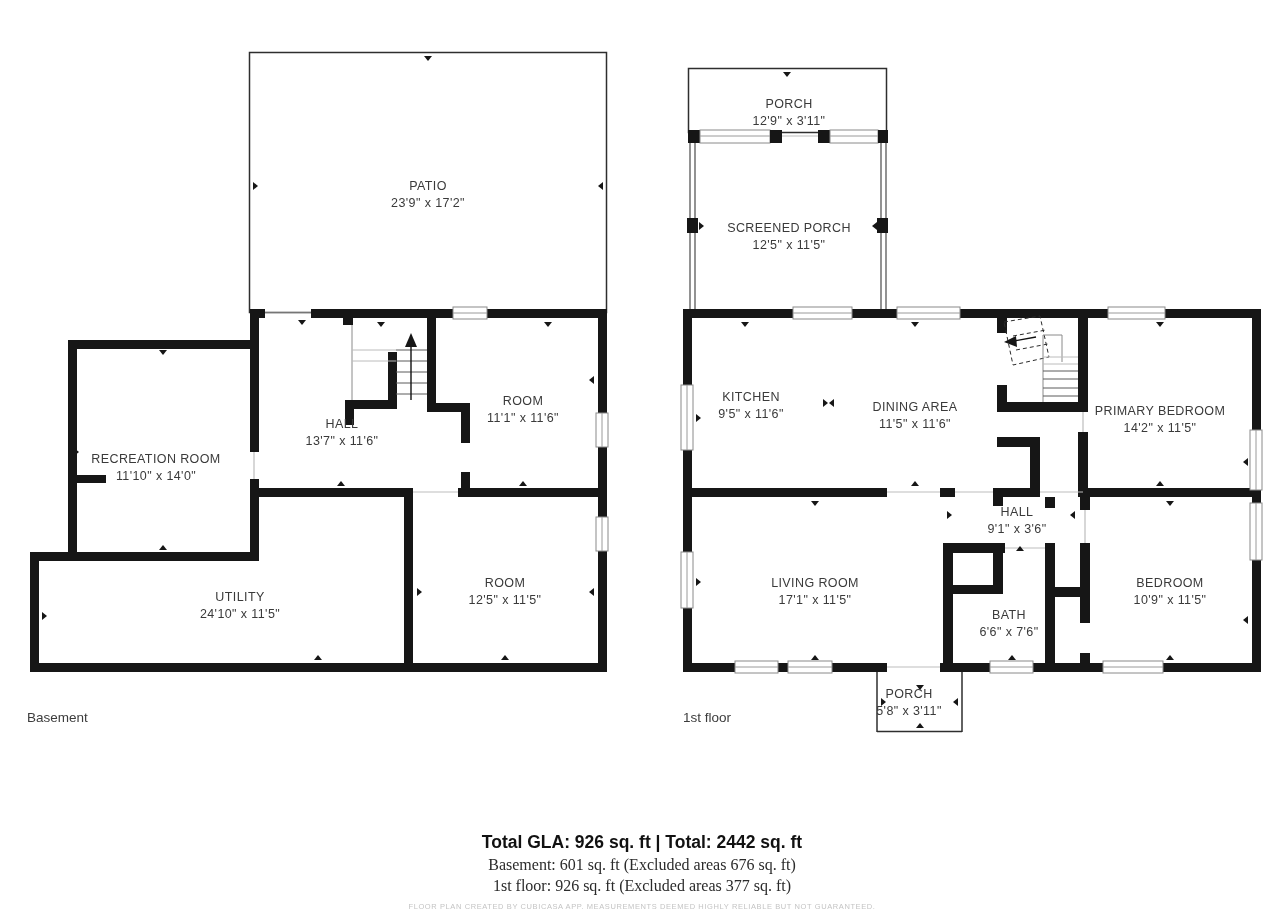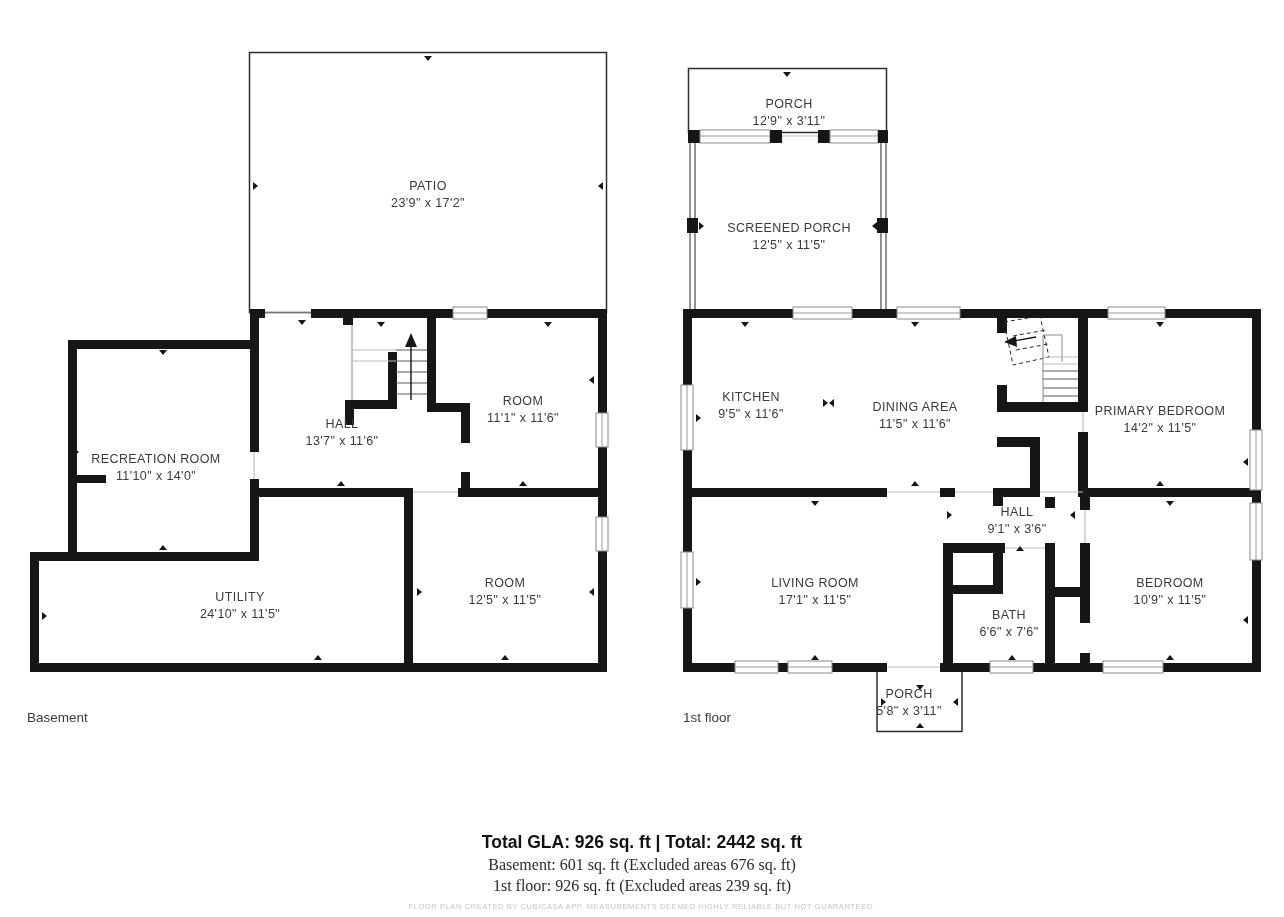--- a/index.html
+++ b/index.html
@@ -293,16 +293,16 @@
     <text class="room-dims" x="1170" y="604">10'9" x 11'5"</text>
     <text class="room-name" x="909" y="698">PORCH</text>
     <text class="room-dims" x="909" y="715">5'8" x 3'11"</text>
     <text class="floor-label" x="683" y="722">1st floor</text>
   </g>
 </svg>
 
   <div class="summary" style="top:832px;">
     <div class="line1">Total GLA: 926 sq. ft | Total: 2442 sq. ft</div>
     <div class="line2">Basement: 601 sq. ft (Excluded areas 676 sq. ft)</div>
-    <div class="line3">1st floor: 926 sq. ft (Excluded areas 239 sq. ft)</div>
+    <div class="line3">1st floor: 926 sq. ft (Excluded areas 377 sq. ft)</div>
   </div>
   <div class="disclaimer">FLOOR PLAN CREATED BY CUBICASA APP. MEASUREMENTS DEEMED HIGHLY RELIABLE BUT NOT GUARANTEED.</div>
 </div>
 
 </body></html>

